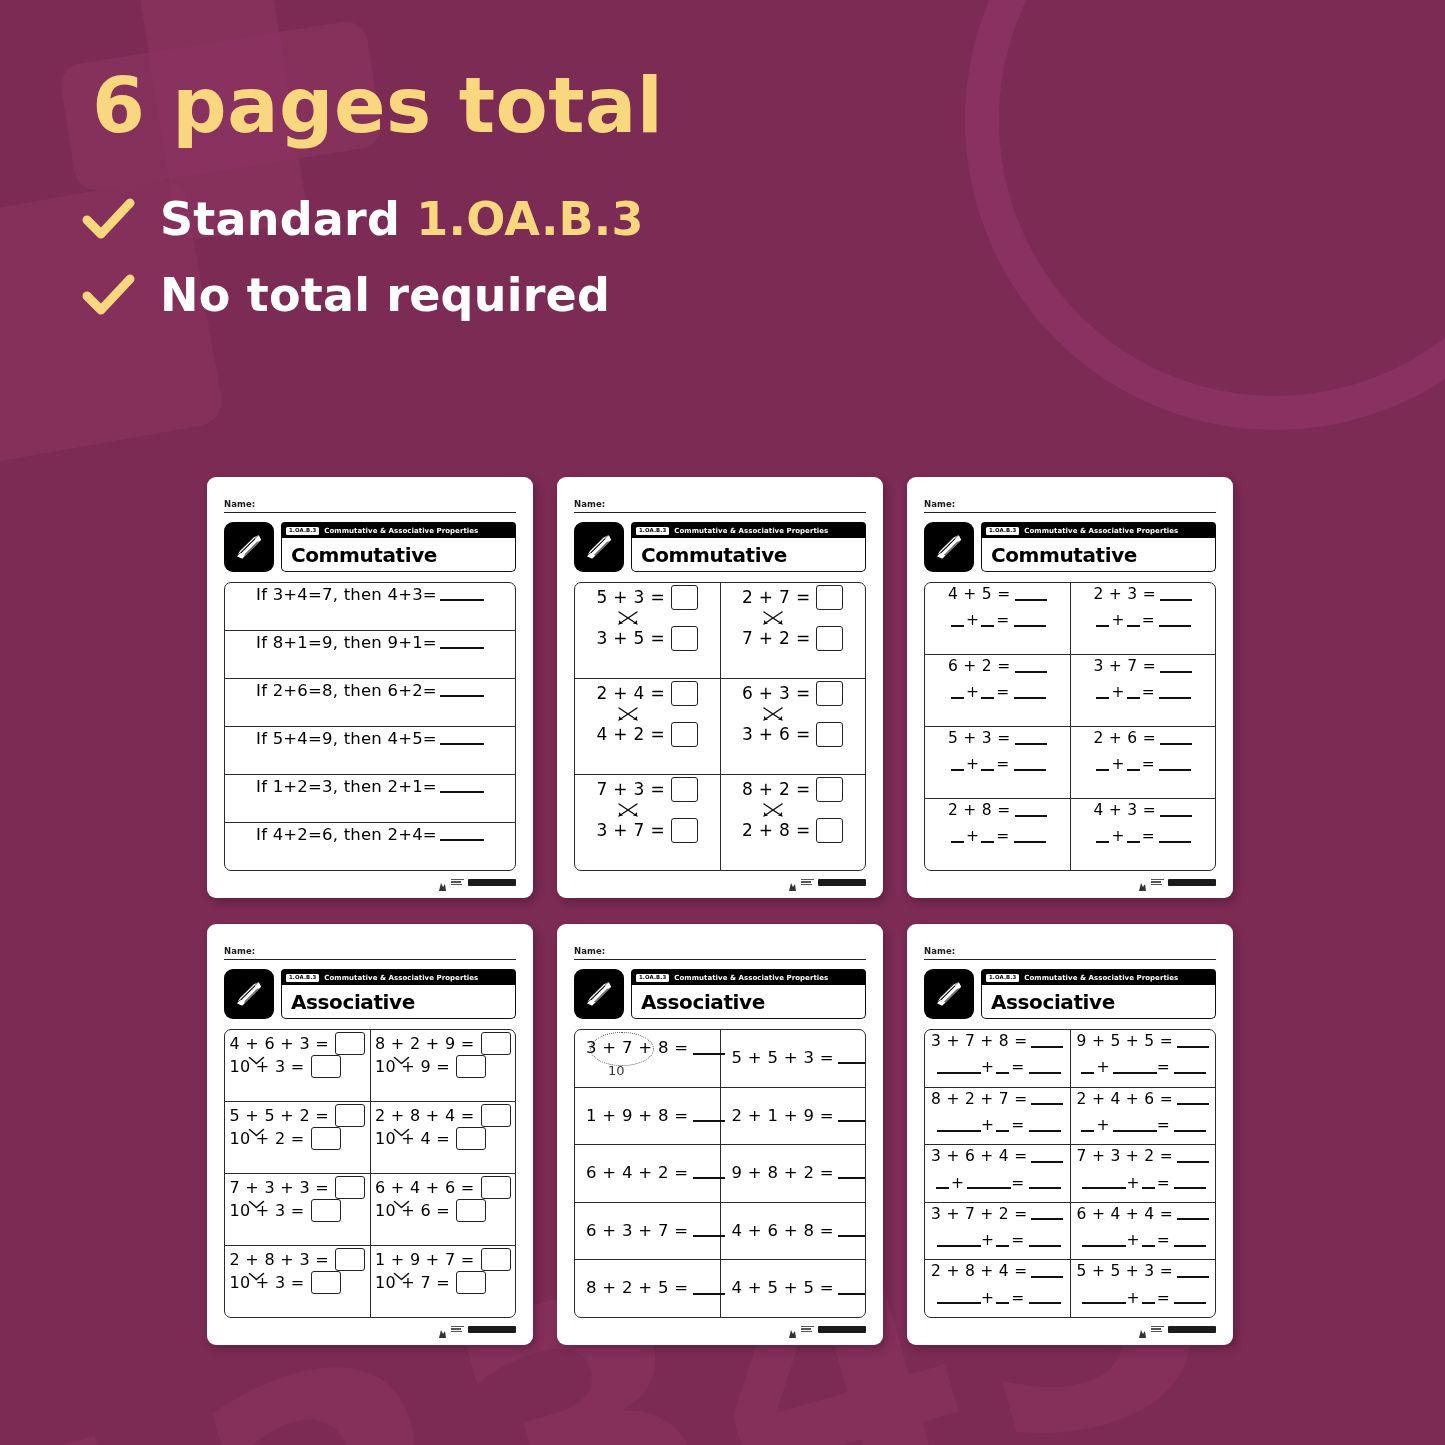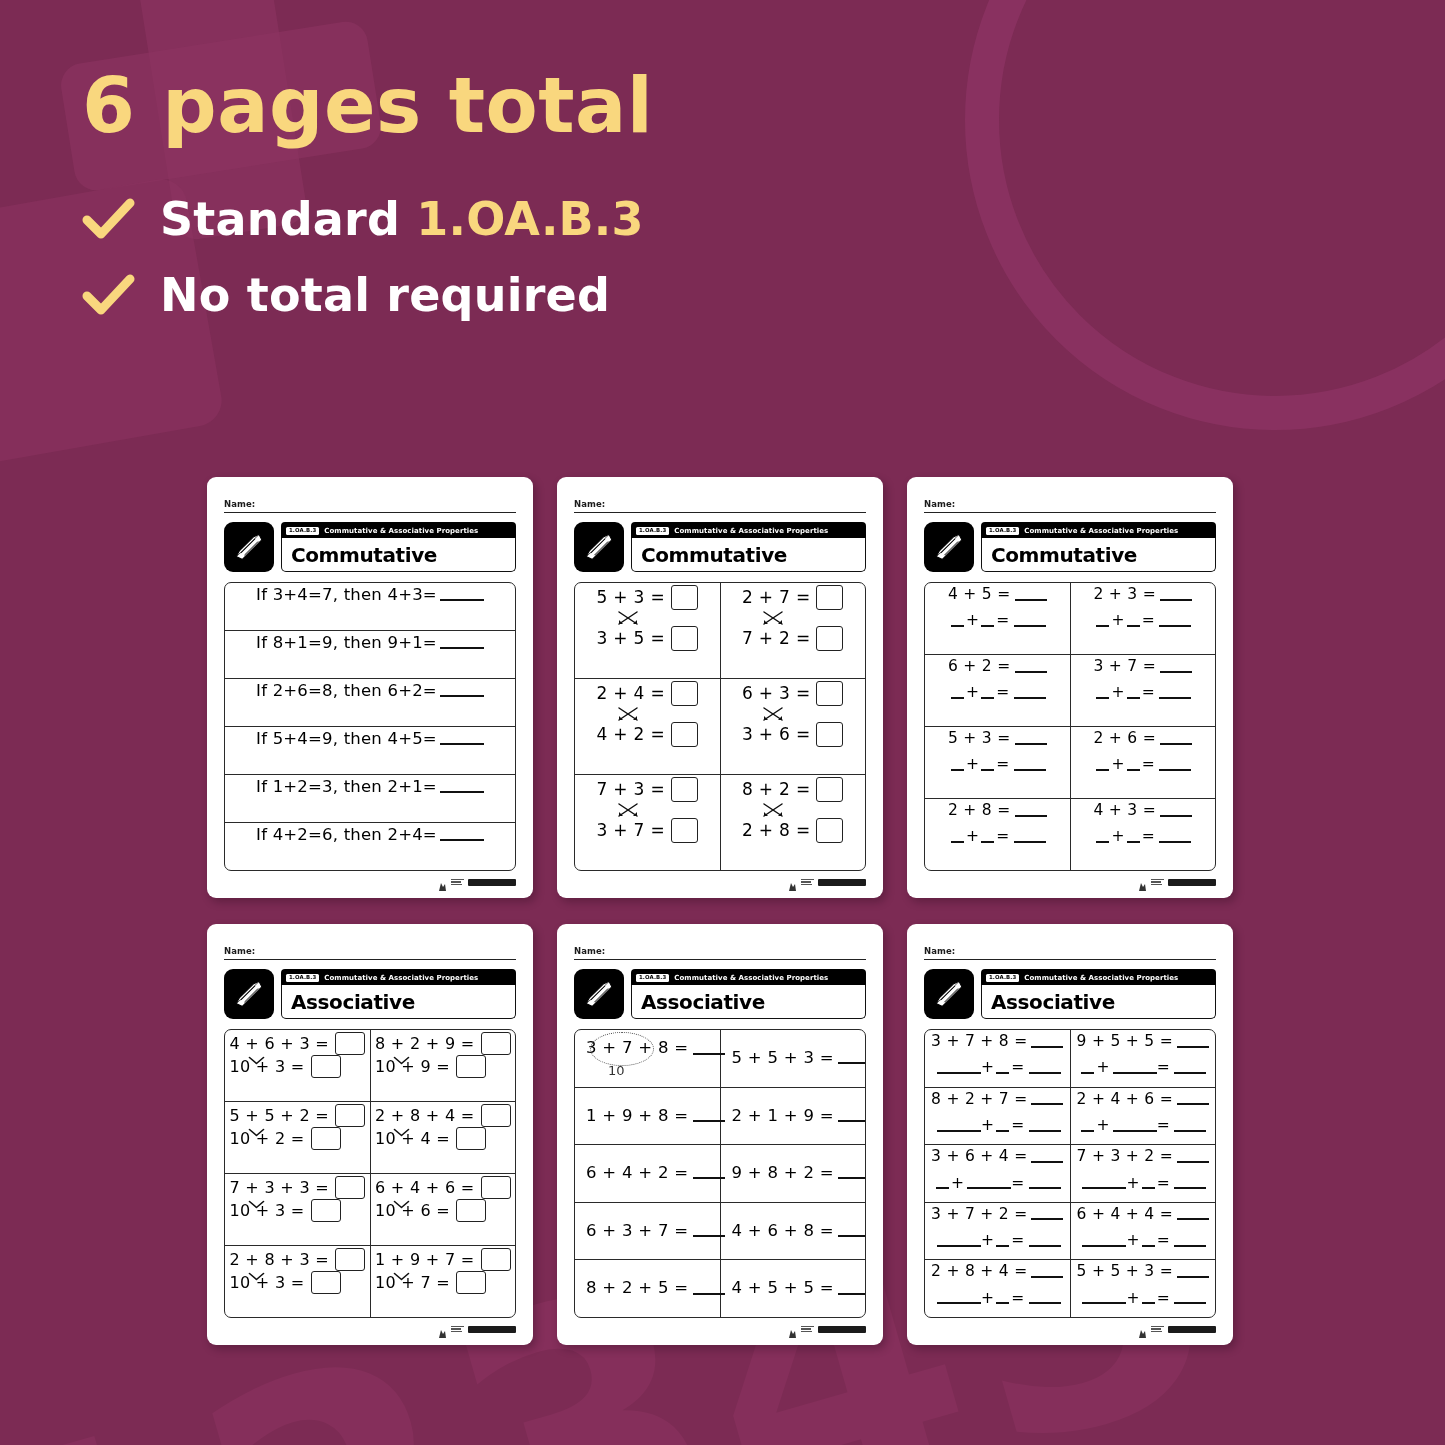--- a/index.html
+++ b/index.html
@@ -70,20 +70,21 @@
     z-index: 5;
   }
   .headline h1 {
     font-family: "DejaVu Sans", sans-serif;
     font-size: 76px;
     font-weight: 700;
     color: #F9D77E;
     letter-spacing: .5px;
     line-height: 1.05;
     margin-bottom: 46px;
+    margin-left: 10px;
   }
   .bullet {
     display: flex;
     align-items: center;
     gap: 24px;
     margin-bottom: 22px;
   }
   .check-icon { width: 54px; height: 46px; flex: 0 0 auto; }
   .bullet-text {
     font-family: "DejaVu Sans", sans-serif;

